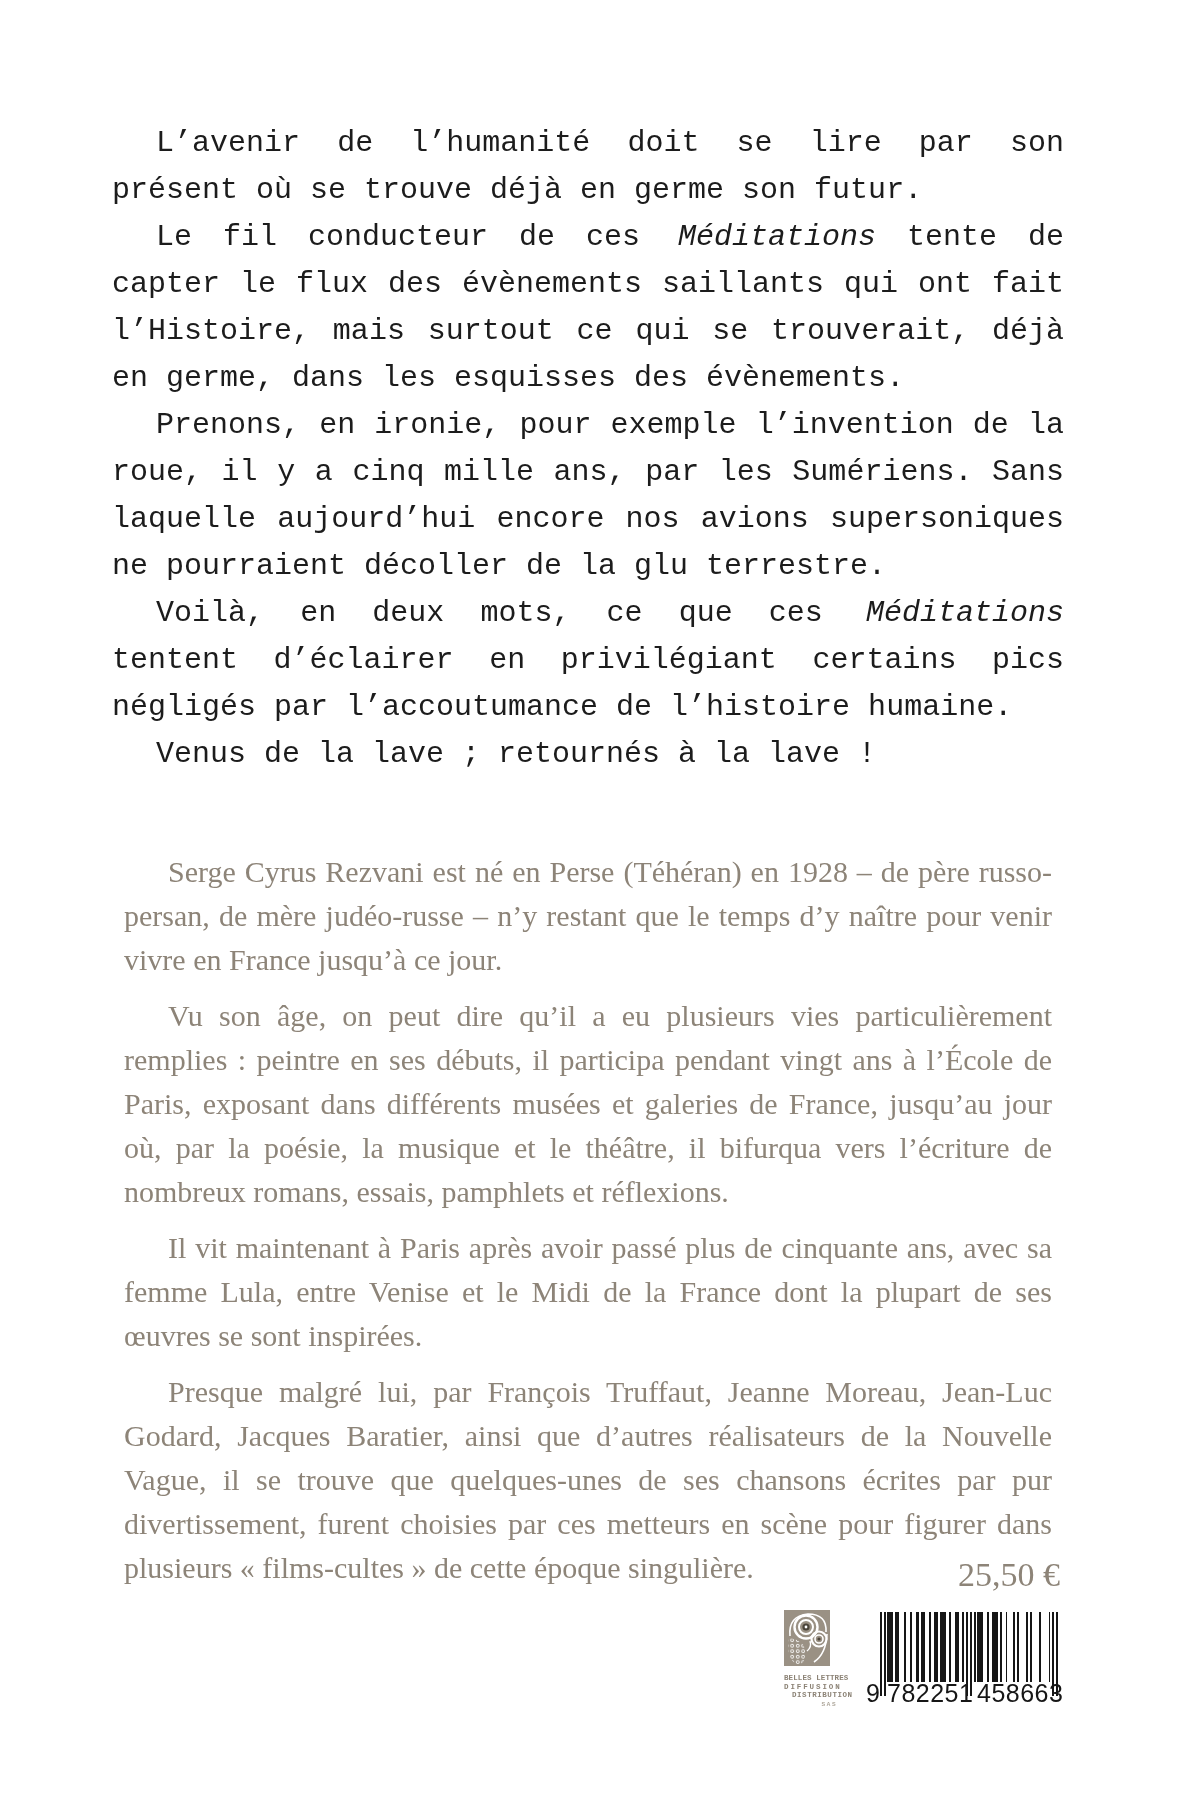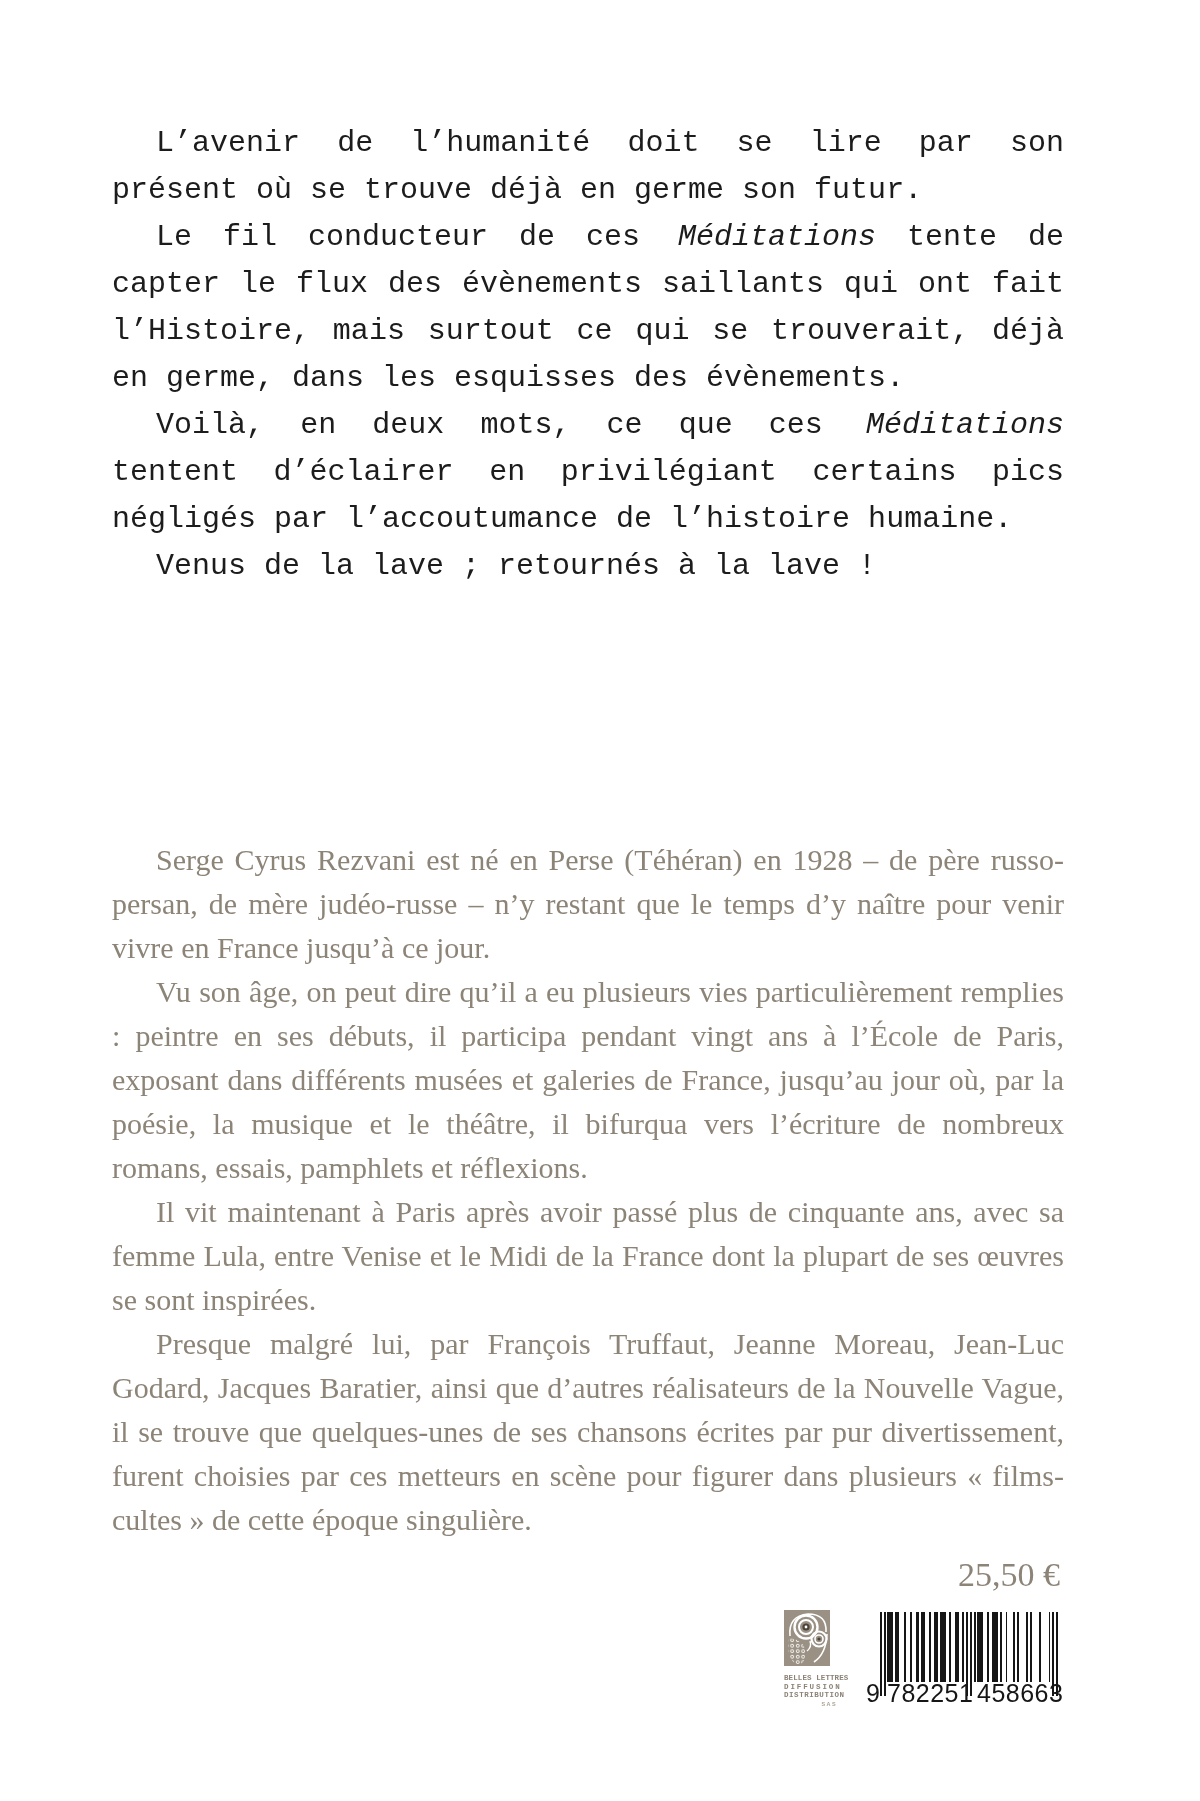--- a/index.html
+++ b/index.html
@@ -32,21 +32,21 @@
   .bio {
     position: absolute;
     left: 112px;
     top: 838px;
     width: 952px;
     color: #8d8478;
     font-size: 30px;
     line-height: 44px;
     text-align: justify;
   }
-  .bio p { margin: 0; text-indent: 44px; }
+  .bio p { margin: 12px; text-indent: 44px; }
 
   
   .price {
     position: absolute;
     top: 1556px;
     right: 140px;
     font-size: 34px;
     color: #8d8478;
   }
 
@@ -62,21 +62,21 @@
   .logo-line {
     font-family: Liberation Mono, monospace;
     font-weight: bold;
     color: #8c8376;
     font-size: 7.5px;
     line-height: 8.5px;
     white-space: nowrap;
   }
   .logo-line.l1 { letter-spacing: 0.1px; }
   .logo-line.l2 { letter-spacing: 1.9px; }
-  .logo-line.l3 { letter-spacing: 0.55px; }
+  .logo-line.l3 { letter-spacing: 0.55px; margin-left: 8px; }
   .logo-suffix {
     font-family: "Liberation Sans", sans-serif;
     font-weight: bold;
     color: #aaa295;
     font-size: 5.5px;
     letter-spacing: 1.4px;
     text-align: right;
     width: 53px;
     margin-top: 1px;
   }
@@ -116,20 +116,21 @@
   .dg-first { left: 0; }
   .dg-left  { left: 21px; letter-spacing: 0.5px; }
   .dg-right { left: 111px; letter-spacing: 0.5px; }
 </style>
 </head>
 <body>
 
 <div class="synopsis">
   <p><span>L’avenir de l’humanité doit se lire par son présent où se trouve déjà en germe son futur.</span></p>
   <p><span>Le fil conducteur de ces </span><em>Méditations</em><span> tente de capter le flux des évènements saillants qui ont fait l’Histoire, mais surtout ce qui se trouverait, déjà en germe, dans les esquisses des évènements.</span></p>
+  <p><span>Prenons, en ironie, pour exemple l’invention de la roue, il y a cinq mille ans, par les Sumériens. Sans laquelle aujourd’hui encore nos avions supersoniques ne pourraient décoller de la glu terrestre.</span></p>
   <p><span>Voilà, en deux mots, ce que ces </span><em>Méditations</em><span> tentent d’éclairer en privilégiant certains pics négligés par l’accoutumance de l’histoire humaine.</span></p>
   <p><span>Venus de la lave ; retournés à la lave !</span></p>
 </div>
 
 <div class="bio">
   <p><span>Serge Cyrus Rezvani est né en Perse (Téhéran) en 1928 – de père russo-persan, de mère judéo-russe – n’y restant que le temps d’y naître pour venir vivre en France jusqu’à ce jour.</span></p>
   <p><span>Vu son âge, on peut dire qu’il a eu plusieurs vies particulièrement remplies : peintre en ses débuts, il participa pendant vingt ans à l’École de Paris, exposant dans différents musées et galeries de France, jusqu’au jour où, par la poésie, la musique et le théâtre, il bifurqua vers l’écriture de nombreux romans, essais, pamphlets et réflexions.</span></p>
   <p><span>Il vit maintenant à Paris après avoir passé plus de cinquante ans, avec sa femme Lula, entre Venise et le Midi de la France dont la plupart de ses œuvres se sont inspirées.</span></p>
   <p><span>Presque malgré lui, par François Truffaut, Jeanne Moreau, Jean-Luc Godard, Jacques Baratier, ainsi que d’autres réalisateurs de la Nouvelle Vague, il se trouve que quelques-unes de ses chansons écrites par pur divertissement, furent choisies par ces metteurs en scène pour figurer dans plusieurs « films-cultes » de cette époque singulière.</span></p>
 </div>

